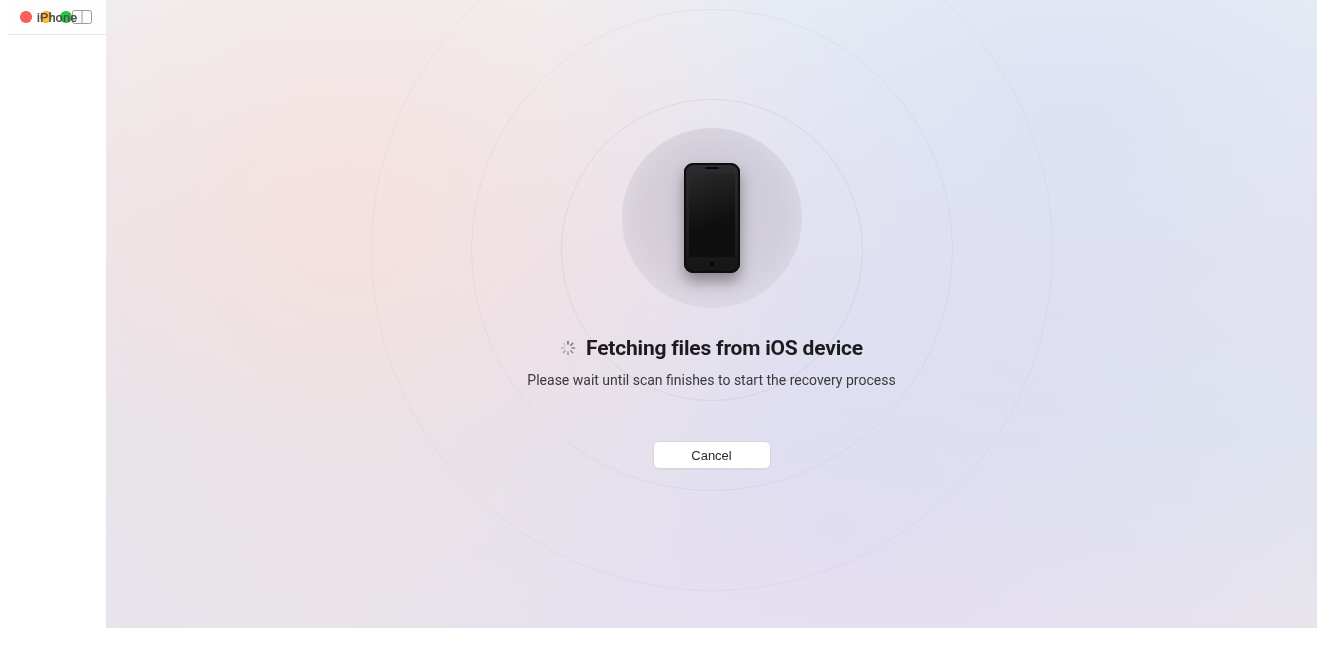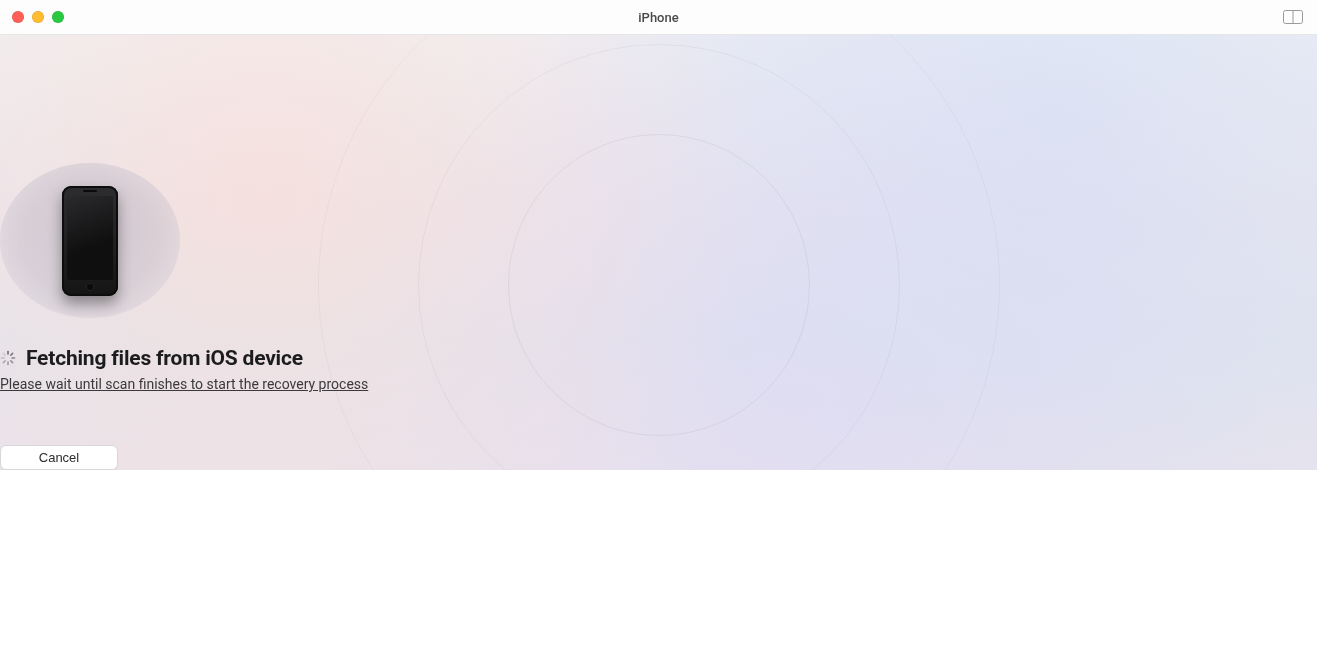--- a/index.html
+++ b/index.html
@@ -6,24 +6,25 @@
     margin: 0;
     padding: 0;
     width: 1317px;
     height: 649px;
     font-family: -apple-system, BlinkMacSystemFont, "Segoe UI", Roboto, "Helvetica Neue", Arial, sans-serif;
     overflow: hidden;
     background: #fff;
   }
   .window {
     width: 1317px;
-    height: 470px;
-    display: flex;
-    flex-direction: column;
+    height: 628px;
+    display: flex;
+    flex-direction: row;
     box-sizing: border-box;
+    padding-left: 8px;
   }
   .titlebar {
     height: 34px;
     flex: 0 0 34px;
     background: #fdfdfd;
     border-bottom: 1px solid #e6e6e6;
     display: flex;
     align-items: center;
     position: relative;
   }
@@ -61,20 +62,21 @@
     flex: 1 1 auto;
     position: relative;
     background:
       radial-gradient(circle at 20% 35%, rgba(255,220,210,0.55), transparent 45%),
       radial-gradient(circle at 80% 20%, rgba(210,220,245,0.6), transparent 50%),
       radial-gradient(circle at 60% 85%, rgba(225,215,245,0.5), transparent 55%),
       linear-gradient(180deg, #eef0f4 0%, #e9e6ee 40%, #e2e5ee 70%, #e8e4ec 100%);
     overflow: hidden;
     display: flex;
     flex-direction: column;
+    align-items: center;
     justify-content: flex-start;
   }
   .radar {
     position: absolute;
     top: 250px;
     left: 50%;
     transform: translate(-50%, -50%);
     pointer-events: none;
   }
   .radar .ring {
@@ -141,25 +143,24 @@
   }
   .spinner svg { display:block; animation: spin 1.2s linear infinite; }
   @keyframes spin { to { transform: rotate(360deg);} }
   .heading {
     font-size: 21px;
     font-weight: 700;
     color: #1c1c1e;
     letter-spacing: -0.2px;
   }
   .subtext {
-    margin-top: 6px;
+    margin-top: 12px;
     font-size: 14px;
     color: #3a3a3c;
     z-index: 2;
-    text-decoration: underline;
   }
   .cancel-btn {
     margin-top: 53px;
     width: 118px;
     height: 28px;
     background: #ffffff;
     border: 1px solid #d7d7db;
     border-radius: 6px;
     font-size: 13px;
     color: #2b2b2d;

